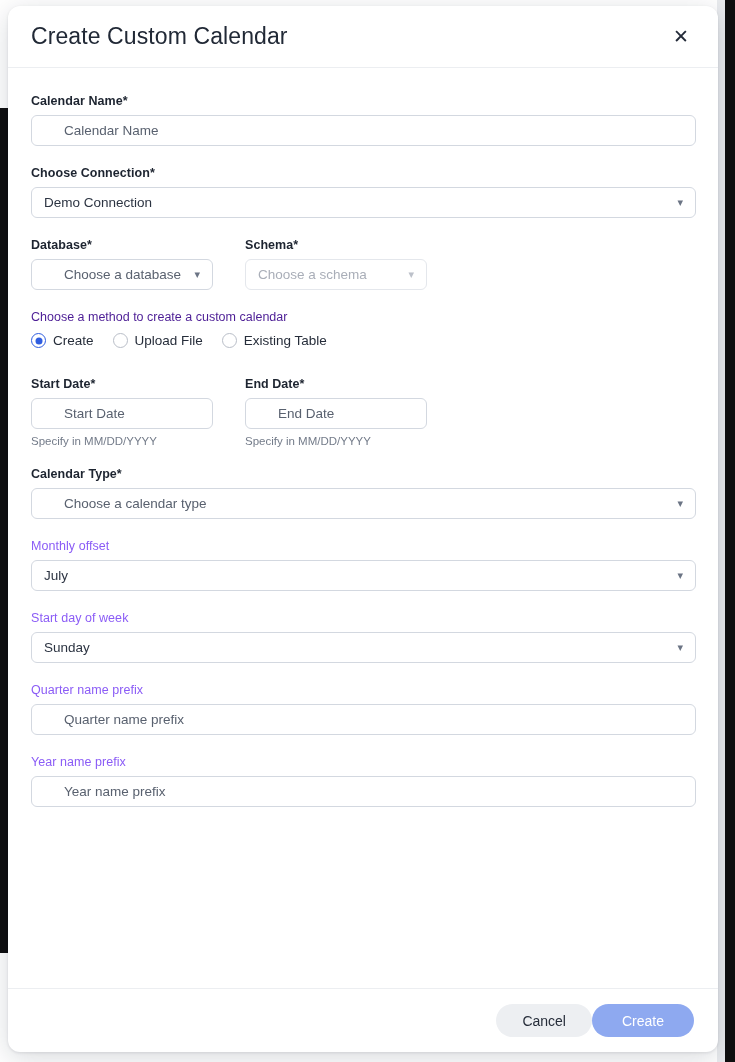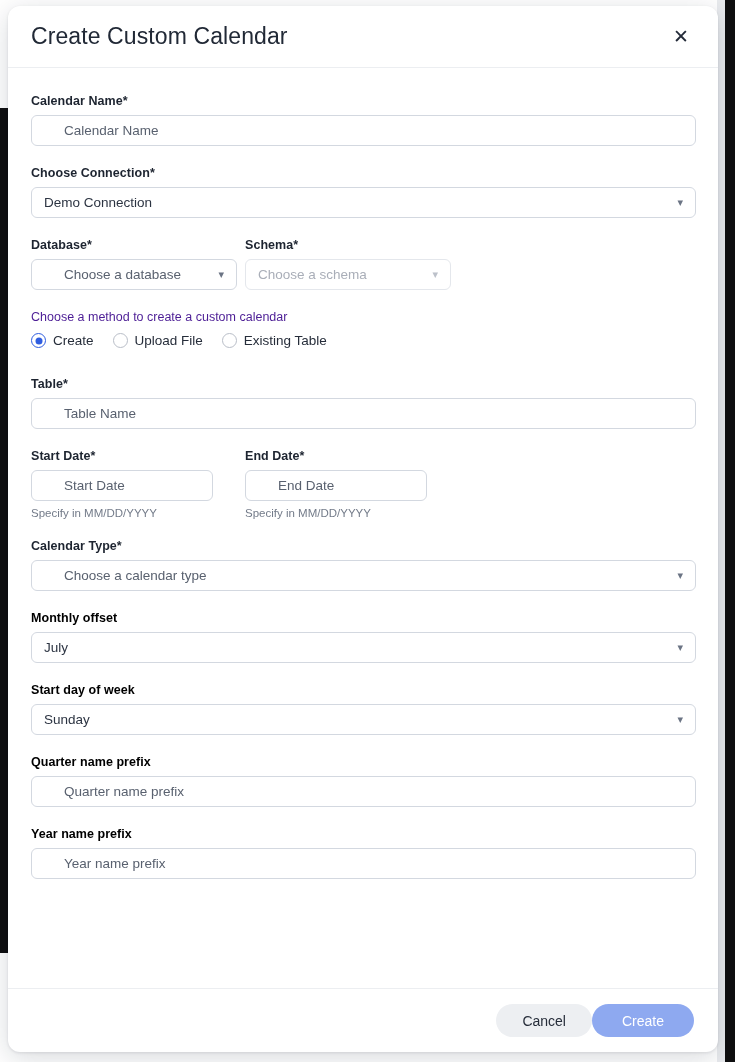--- a/index.html
+++ b/index.html
@@ -67,21 +67,21 @@
   }
   .field { margin-bottom: 20px; }
   .label {
     display: block;
     font-size: 12.5px;
     font-weight: 700;
     color: #1d2430;
     margin-bottom: 7px;
     letter-spacing: .05px;
   }
-  .label.normal { font-weight: 700; color: #000000; }
+  .label.normal { font-weight: 400; color: #8b5cf6; }
   .control {
     width: 100%;
     height: 31px;
     border: 1px solid #d3d8e0;
     border-radius: 6px;
     background: #ffffff;
     padding: 0 12px;
     font-size: 13.5px;
     color: #3c4655;
     font-family: "Liberation Sans", sans-serif;
@@ -101,21 +101,21 @@
   }
   .select.disabled {
     border-color: #e4e7ec;
     color: #a9aeb8;
     cursor: default;
   }
   .select.disabled .chev { color: #bcc1ca; }
   .row { display: flex; gap: 32px; }
   .col-sm { width: 182px; flex: 0 0 182px; }
   .select-sm {
-    width: 206px;
+    width: 182px;
     justify-content: flex-start;
   }
   .select-sm .chev { margin-left: auto; padding-left: 10px; }
   .input-sm { width: 182px; }
   .helper {
     font-size: 11.5px;
     color: #737b89;
     margin-top: 6px;
   }
   .method-label {
@@ -232,24 +232,20 @@
           </label>
           <label class="radio-item">
             <span class="radio"></span>
             <span class="radio-label">Existing Table</span>
           </label>
         </div>
       </div>
 
       <div class="spacer-9"></div>
 
-      <div class="field">
-        <span class="label">Table*</span>
-        <div class="control placeholder">Table Name</div>
-      </div>
 
       <div class="row">
         <div class="field col-sm">
           <span class="label">Start Date*</span>
           <div class="control input-sm placeholder">Start Date</div>
           <div class="helper">Specify in MM/DD/YYYY</div>
         </div>
         <div class="field col-sm">
           <span class="label">End Date*</span>
           <div class="control input-sm placeholder">End Date</div>

